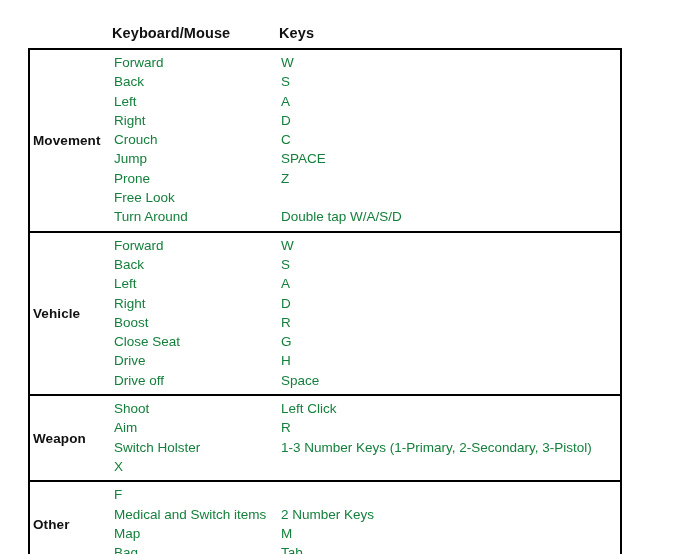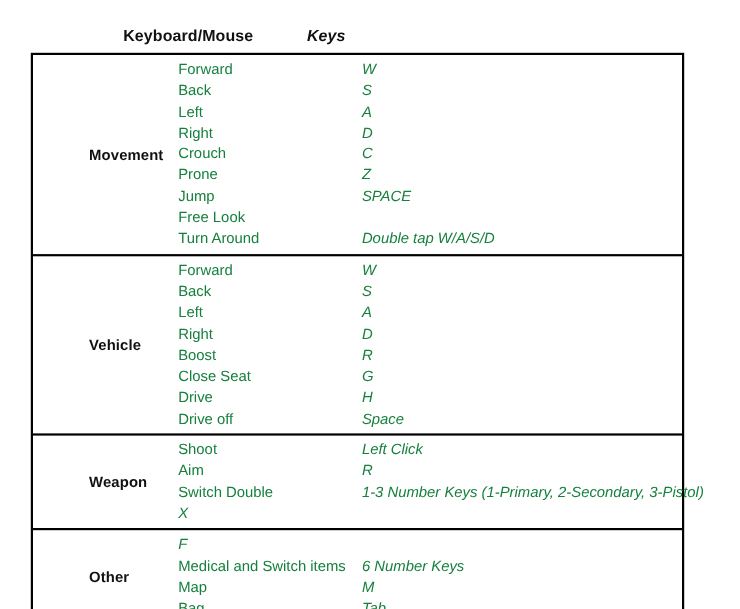--- a/index.html
+++ b/index.html
@@ -22,21 +22,21 @@
     left: 0;
     top: 16px;
     width: 673px;
     height: 554px;
     background: #ffffff;
   }
 
   
   .col-section { width: 82px; flex: 0 0 82px; }
   .col-action  { width: 167px; flex: 0 0 167px; }
-  .col-keys    { flex: 1 1 auto; font-style: italic; }
+  .col-keys    { flex: 1 1 auto; }
 
   
   .table-header {
     position: absolute;
     left: 28px;
     top: 8px;
     width: 594px;
     height: 22px;
     display: flex;
     align-items: flex-start;
@@ -78,21 +78,20 @@
   .section-label {
     display: flex;
     align-items: center;
     justify-content: flex-start;
     font-size: 13.5px;
     font-weight: bold;
     color: #111111;
     padding-left: 3px;
     box-sizing: border-box;
     letter-spacing: 0.1px;
-    margin-left: 48px;
   }
 
   .section-rows {
     display: flex;
     flex-direction: column;
     flex: 1 1 auto;
     padding: 3px 0 4px 0;
     box-sizing: border-box;
   }
 
@@ -145,28 +144,28 @@
           </div>
           <div class="row">
             <div class="cell-action col-action">Right</div>
             <div class="cell-keys col-keys">D</div>
           </div>
           <div class="row">
             <div class="cell-action col-action">Crouch</div>
             <div class="cell-keys col-keys">C</div>
           </div>
           <div class="row">
+            <div class="cell-action col-action">Jump</div>
+            <div class="cell-keys col-keys">SPACE</div>
+          </div>
+          <div class="row">
             <div class="cell-action col-action">Prone</div>
             <div class="cell-keys col-keys">Z</div>
           </div>
           <div class="row">
-            <div class="cell-action col-action">Jump</div>
-            <div class="cell-keys col-keys">SPACE</div>
-          </div>
-          <div class="row">
             <div class="cell-action col-action">Free Look</div>
           </div>
           <div class="row">
             <div class="cell-action col-action">Turn Around</div>
             <div class="cell-keys col-keys">Double tap W/A/S/D</div>
           </div>
         </div>
       </div>
       <div class="section">
         <div class="section-label col-section">Vehicle</div>
@@ -210,37 +209,37 @@
         <div class="section-rows">
           <div class="row">
             <div class="cell-action col-action">Shoot</div>
             <div class="cell-keys col-keys">Left Click</div>
           </div>
           <div class="row">
             <div class="cell-action col-action">Aim</div>
             <div class="cell-keys col-keys">R</div>
           </div>
           <div class="row">
-            <div class="cell-action col-action">Switch Double</div>
+            <div class="cell-action col-action">Switch Holster</div>
             <div class="cell-keys col-keys">1-3 Number Keys (1-Primary, 2-Secondary, 3-Pistol)</div>
           </div>
           <div class="row">
             <div class="cell-keys col-keys">X</div>
           </div>
         </div>
       </div>
       <div class="section">
         <div class="section-label col-section">Other</div>
         <div class="section-rows">
           <div class="row">
             <div class="cell-keys col-keys">F</div>
           </div>
           <div class="row">
             <div class="cell-action col-action">Medical and Switch items</div>
-            <div class="cell-keys col-keys">6 Number Keys</div>
+            <div class="cell-keys col-keys">2 Number Keys</div>
           </div>
           <div class="row">
             <div class="cell-action col-action">Map</div>
             <div class="cell-keys col-keys">M</div>
           </div>
           <div class="row">
             <div class="cell-action col-action">Bag</div>
             <div class="cell-keys col-keys">Tab</div>
           </div>
         </div>

